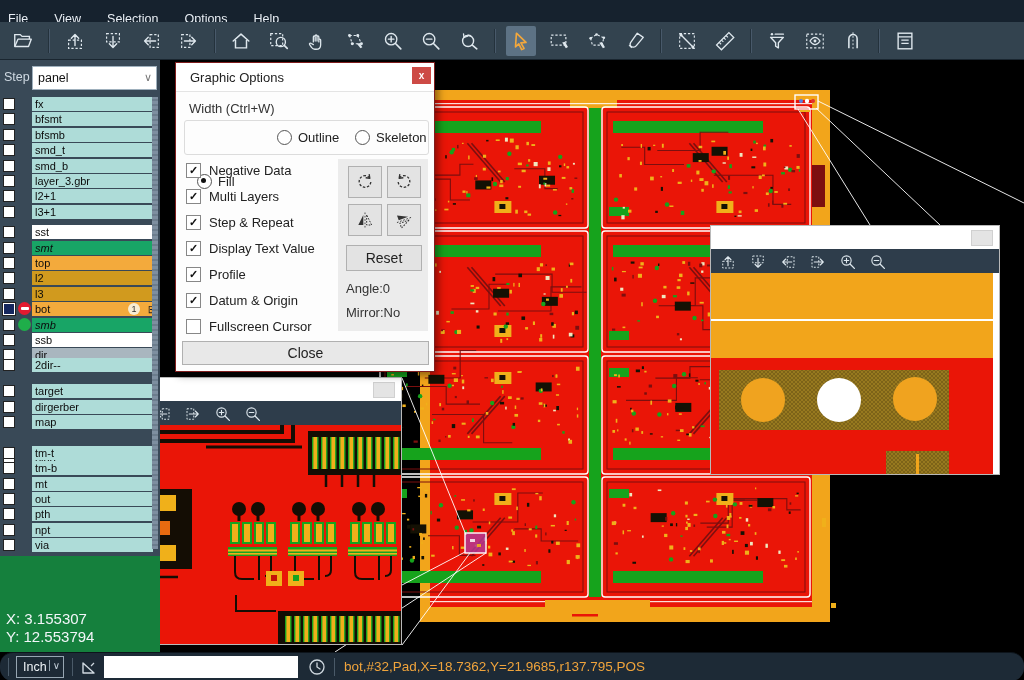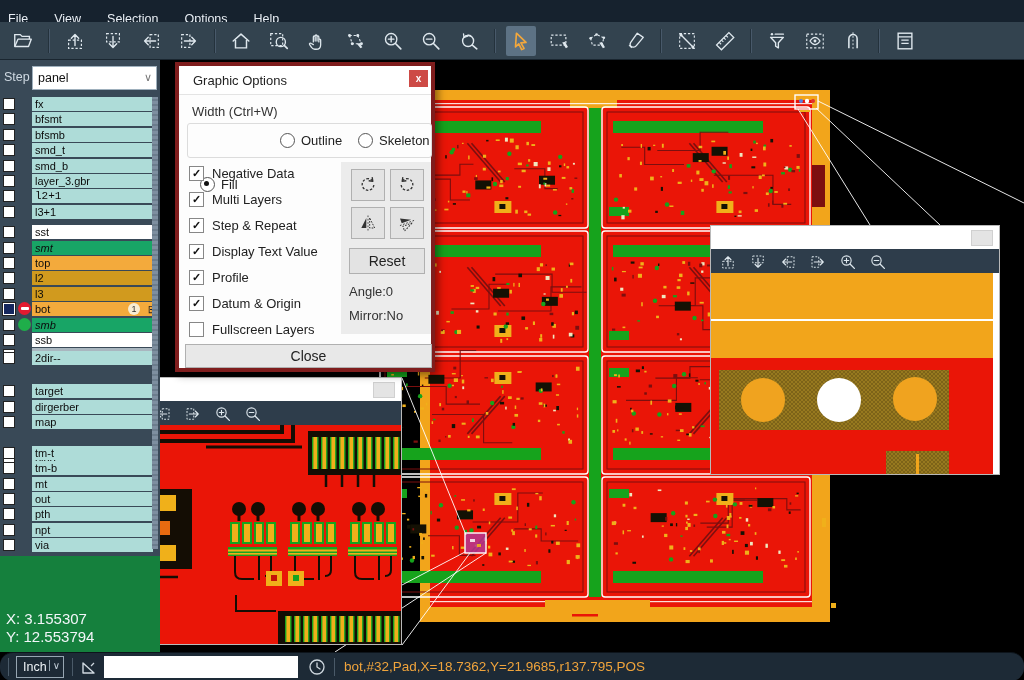--- a/index.html
+++ b/index.html
@@ -43,21 +43,21 @@
   .lgrid{position:absolute;right:3px;top:1px;font-size:11px;color:#222;line-height:12px;}
   #side-scroll{position:absolute;left:152px;top:37px;width:6px;height:452px;background:#7e8fa0;
                background-image:repeating-linear-gradient(0deg,#7e8fa0 0 3px,#6c7d8d 3px 5px);}
   #coords{position:absolute;left:0;top:496px;width:160px;height:96px;background:#15803d;}
   #coords .cline{position:absolute;left:6px;color:#f2f6f9;font-size:15px;}
   
   #canvas{left:160px;top:60px;width:864px;height:592px;background:#000;z-index:1;}
   #pcb-main{left:0;top:60px;width:1024px;height:592px;z-index:2;}
   #callouts{left:0;top:60px;width:1024px;height:592px;z-index:5;pointer-events:none;}
   
-  #dialog{left:175px;top:62px;width:260px;height:310px;background:#fdfdfd;border:4px solid #7f1d1d;
+  #dialog{left:175px;top:62px;width:260px;height:310px;background:#fdfdfd;border:1px solid #7f1d1d;
           box-shadow:3px 3px 8px rgba(0,0,0,.45);z-index:10;box-sizing:border-box;padding-left:48px;}
   #dlg-title{position:absolute;left:0;top:0;width:100%;height:28px;background:#fff;border-bottom:1px solid #e4e4e4;}
   #dlg-title-text{position:absolute;left:14px;top:7px;font-size:13px;color:#222;}
   #dlg-close{position:absolute;right:3px;top:4px;width:19px;height:17px;background:#cd4a45;color:#fff;
              font-size:10px;text-align:center;line-height:17px;font-weight:bold;}
   #dlg-width{position:absolute;left:13px;top:38px;font-size:13px;color:#333;}
   #dlg-radiobox{position:absolute;left:8px;top:57px;width:243px;height:33px;border:1px solid #dcdcdc;border-radius:3px;}
   .radio{position:absolute;top:9px;display:flex;align-items:center;font-size:13px;color:#222;}
   .rdot{width:13px;height:13px;border:1px solid #555;border-radius:50%;margin-right:6px;position:relative;background:#fff;}
   .rdot.on:after{content:"";position:absolute;left:3px;top:3px;width:5px;height:5px;border-radius:50%;background:#111;}
@@ -1136,21 +1136,21 @@
         <div class="lbar c-cyan">smd_t</div>
       </div>
       <div class="lrow" style="top: 98.6px;">
         <span class="lchk"></span>
         <div class="lbar c-cyan">smd_b</div>
       </div>
       <div class="lrow" style="top: 114px;">
         <span class="lchk"></span>
         <div class="lbar c-cyan">layer_3.gbr</div>
       </div>
-      <div class="lrow" style="top: 129.4px; font-family: Liberation Mono, monospace;">
+      <div class="lrow" style="top: 129.4px;">
         <span class="lchk"></span>
         <div class="lbar c-cyan">l2+1</div>
       </div>
       <div class="lrow" style="top: 144.8px;">
         <span class="lchk"></span>
         <div class="lbar c-cyan">l3+1</div>
       </div>
       <div class="lrow" style="top: 165.2px;">
         <span class="lchk"></span>
         <div class="lbar c-white">sst</div>
@@ -1184,21 +1184,21 @@
         <div class="lbar c-green">smb</div>
       </div>
       <div class="lrow" style="top: 273px;">
         <span class="lchk"></span>
         <div class="lbar c-white">ssb</div>
       </div>
       <div class="lrow" style="top: 288.4px;">
         <span class="lchk"></span>
         <div class="lbar c-gray">dir</div>
       </div>
-      <div class="lrow" style="top: 291px; padding-left: 48px;">
+      <div class="lrow" style="top: 298px; padding-left: 48px;">
         <span class="lchk"></span>
         <div class="lbar c-cyan">2dir--</div>
       </div>
       <div class="lrow" style="top: 324.2px;">
         <span class="lchk"></span>
         <div class="lbar c-cyan">target</div>
       </div>
       <div class="lrow" style="top: 339.6px;">
         <span class="lchk"></span>
         <div class="lbar c-cyan">dirgerber</div>
@@ -1287,21 +1287,21 @@
       <div class="dchk" style="top: 204px;">
         <span class="dbox">✓</span>
         <span>Profile</span>
       </div>
       <div class="dchk" style="top: 230px;">
         <span class="dbox">✓</span>
         <span>Datum &amp; Origin</span>
       </div>
       <div class="dchk" style="top: 256px;">
         <span class="dbox"></span>
-        <span>Fullscreen Layers</span>
+        <span>Fullscreen Cursor</span>
       </div>
     </div>
   <div id="dlg-right"></div>
   <div class="xbtn" style="left:172px;top:103px">
       <svg>
         <use href="#i-rotate-cw"></use>
       </svg>
     </div>
   <div class="xbtn" style="left:211px;top:103px">
       <svg>

